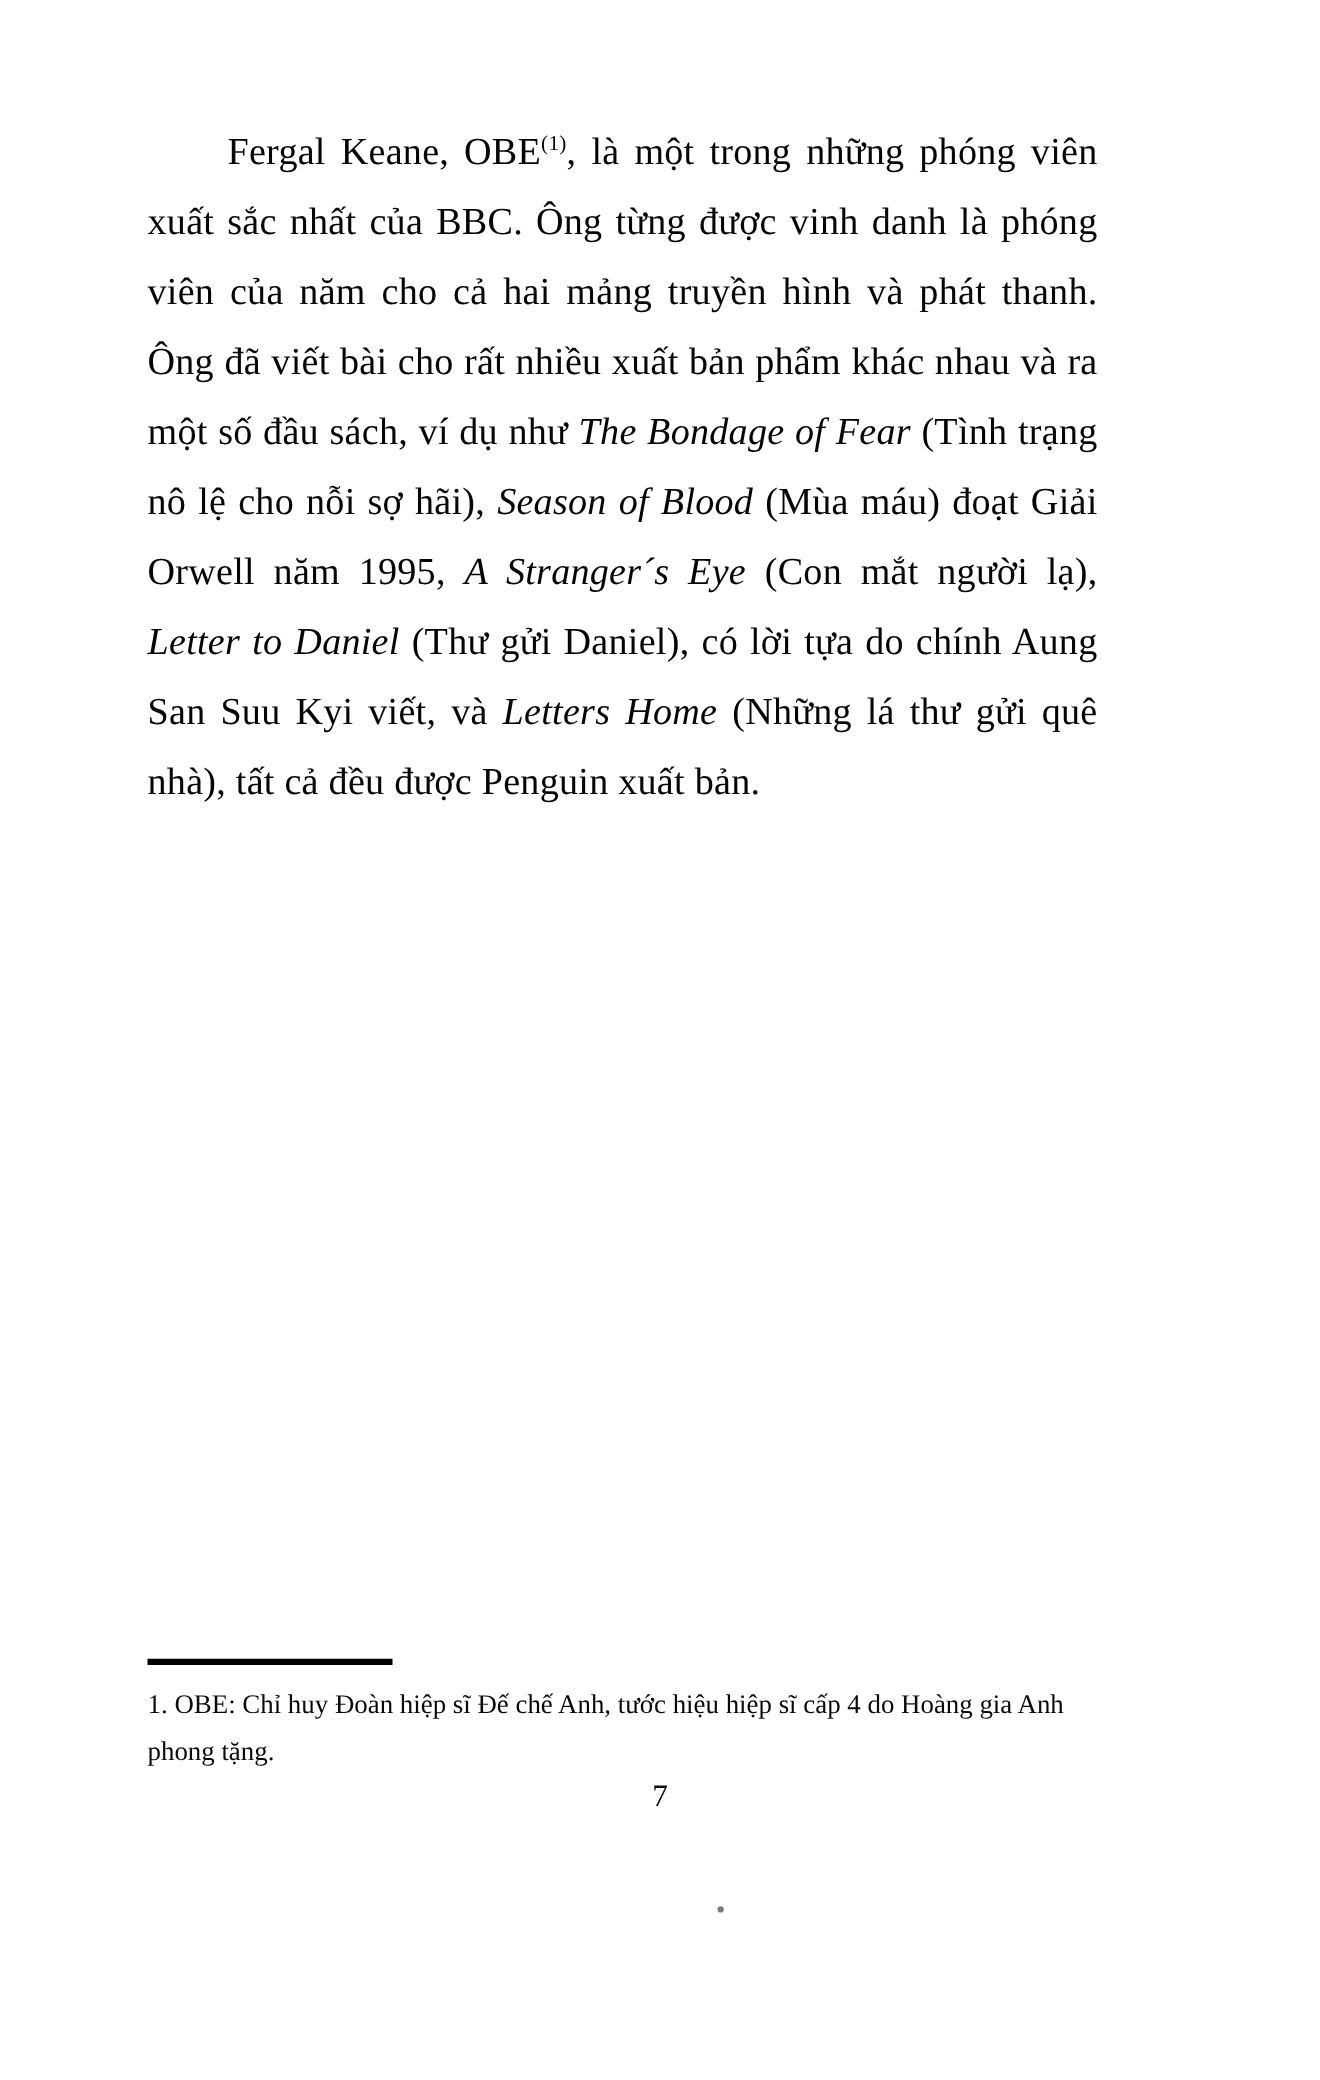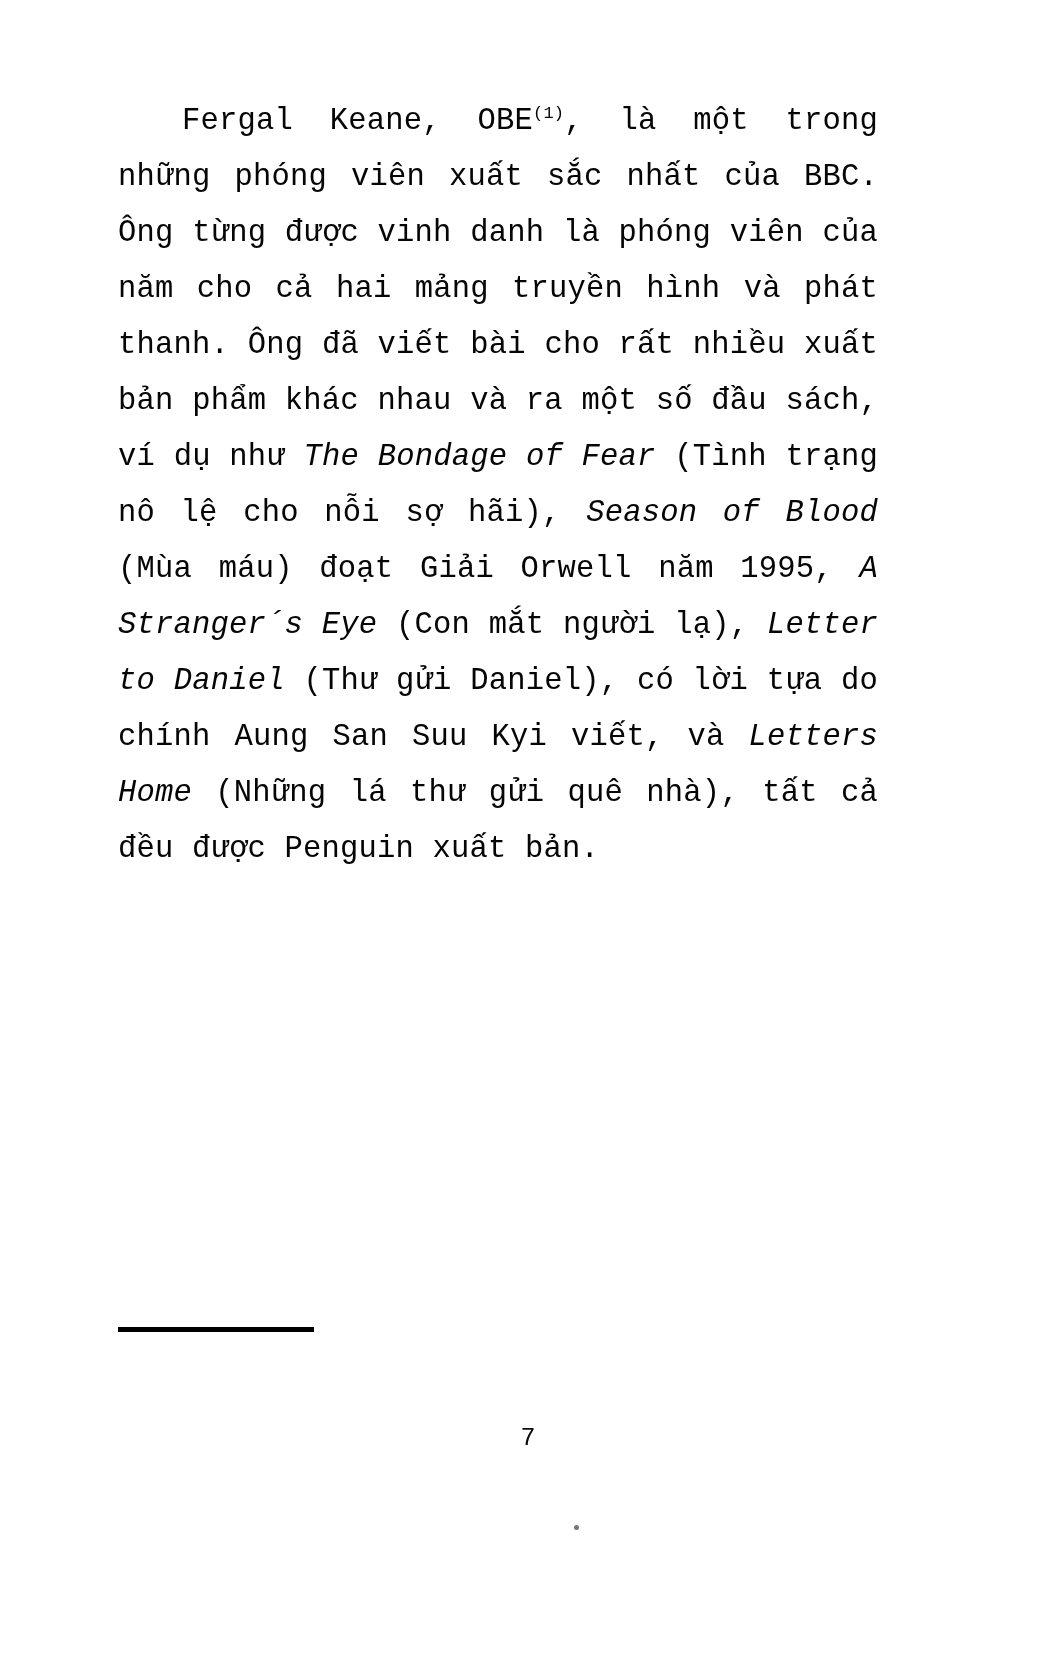--- a/index.html
+++ b/index.html
@@ -6,21 +6,21 @@
     margin: 0;
     padding: 0;
     background: #ffffff;
   }
   .page {
     position: relative;
     width: 1056px;
     height: 1664px;
     background: #ffffff;
     overflow: hidden;
-    font-family: Liberation Mono, monospace;
+    font-family: Liberation Serif, serif;
     color: #000000;
   }
   .body-text {
     position: absolute;
     left: 118px;
     top: 62px;
     width: 760px;
     font-size: 30.5px;
     line-height: 56px;
     letter-spacing: 0.2px;
@@ -78,18 +78,19 @@
 </style>
 </head>
 <body>
 
 <div class="page">
 
   <p class="body-text"><span class="indent"></span><span>Fergal Keane, OBE</span><sup class="fnref">(1)</sup><span>, là một trong những phóng viên xuất sắc nhất của BBC. Ông từng được vinh danh là phóng viên của năm cho cả hai mảng truyền hình và phát thanh. Ông đã viết bài cho rất nhiều xuất bản phẩm khác nhau và ra một số đầu sách, ví dụ như </span><em>The Bondage of Fear</em><span> (Tình trạng nô lệ cho nỗi sợ hãi), </span><em>Season of Blood</em><span> (Mùa máu) đoạt Giải Orwell năm 1995, </span><em>A Stranger´s Eye</em><span> (Con mắt người lạ), </span><em>Letter to Daniel</em><span> (Thư gửi Daniel), có lời tựa do chính Aung San Suu Kyi viết, và </span><em>Letters Home</em><span> (Những lá thư gửi quê nhà), tất cả đều được Penguin xuất bản.</span></p>
 
   <div class="footnote-rule"></div>
 
+  <div class="footnote">1. OBE: Chỉ huy Đoàn hiệp sĩ Đế chế Anh, tước hiệu hiệp sĩ cấp 4 do Hoàng gia Anh phong tặng.</div>
 
   <div class="page-number">7</div>
 
   <div class="bottom-mark"></div>
 
 </div>
 
 </body></html>

